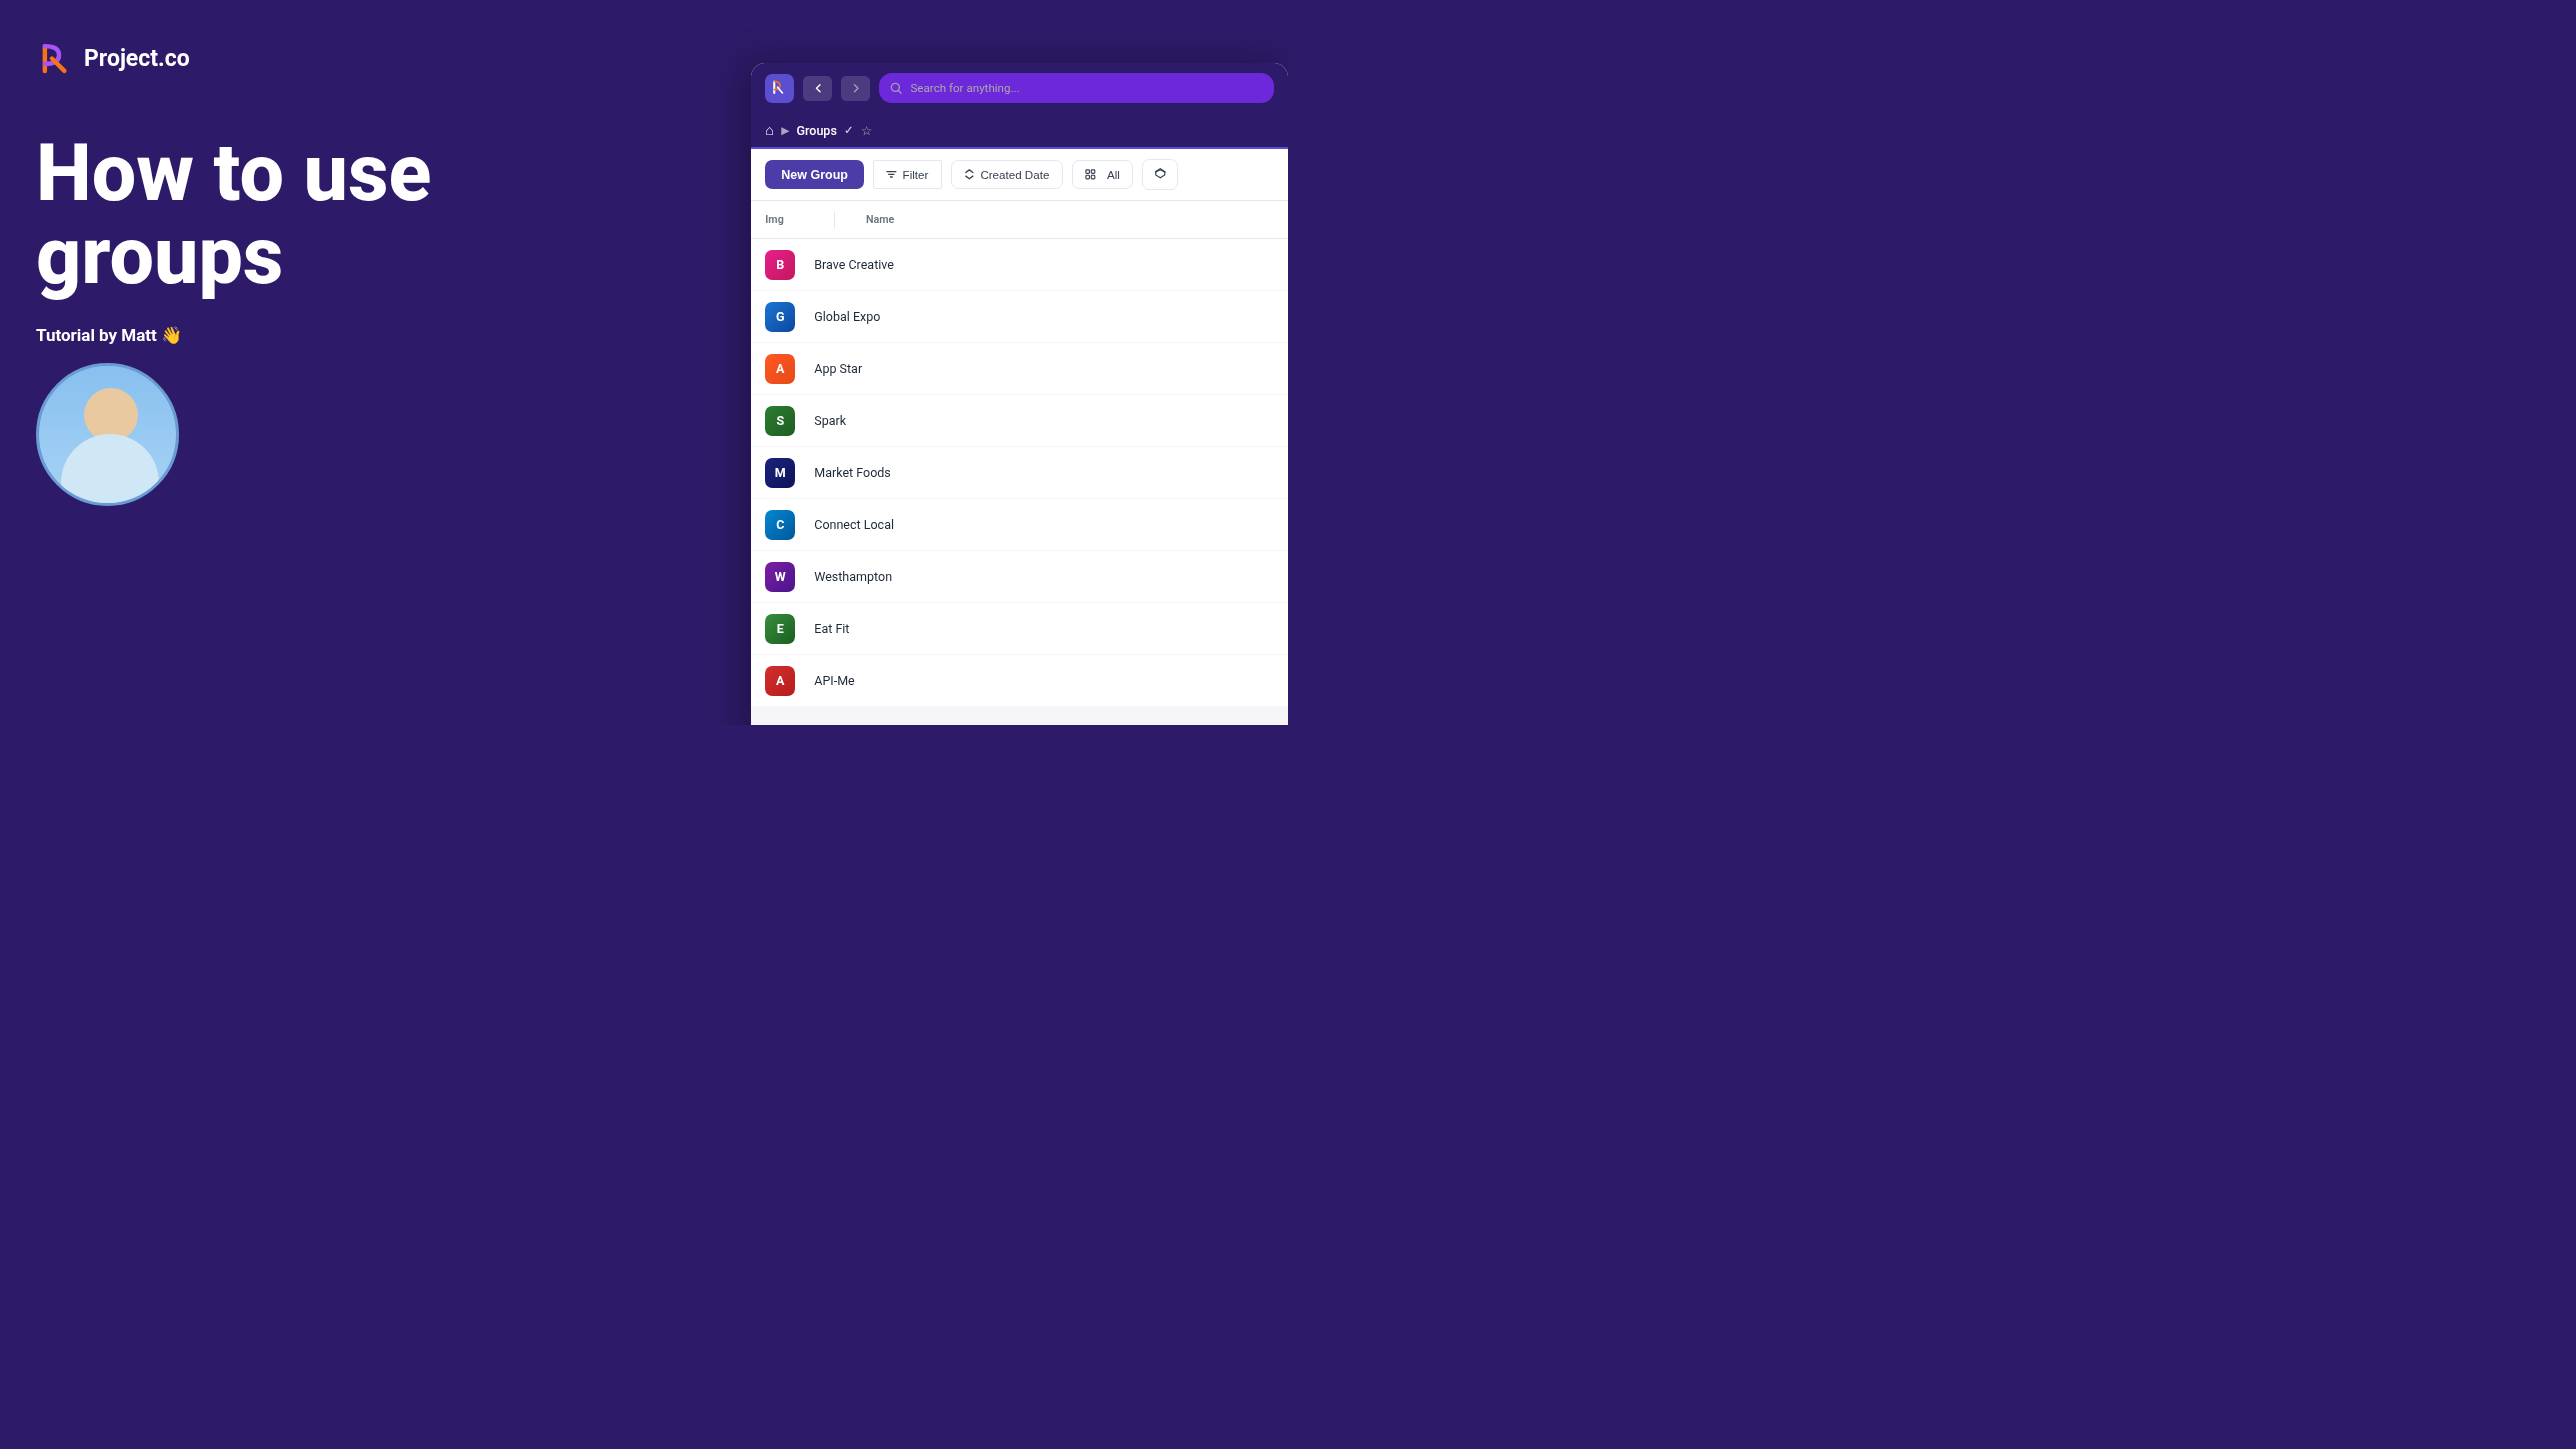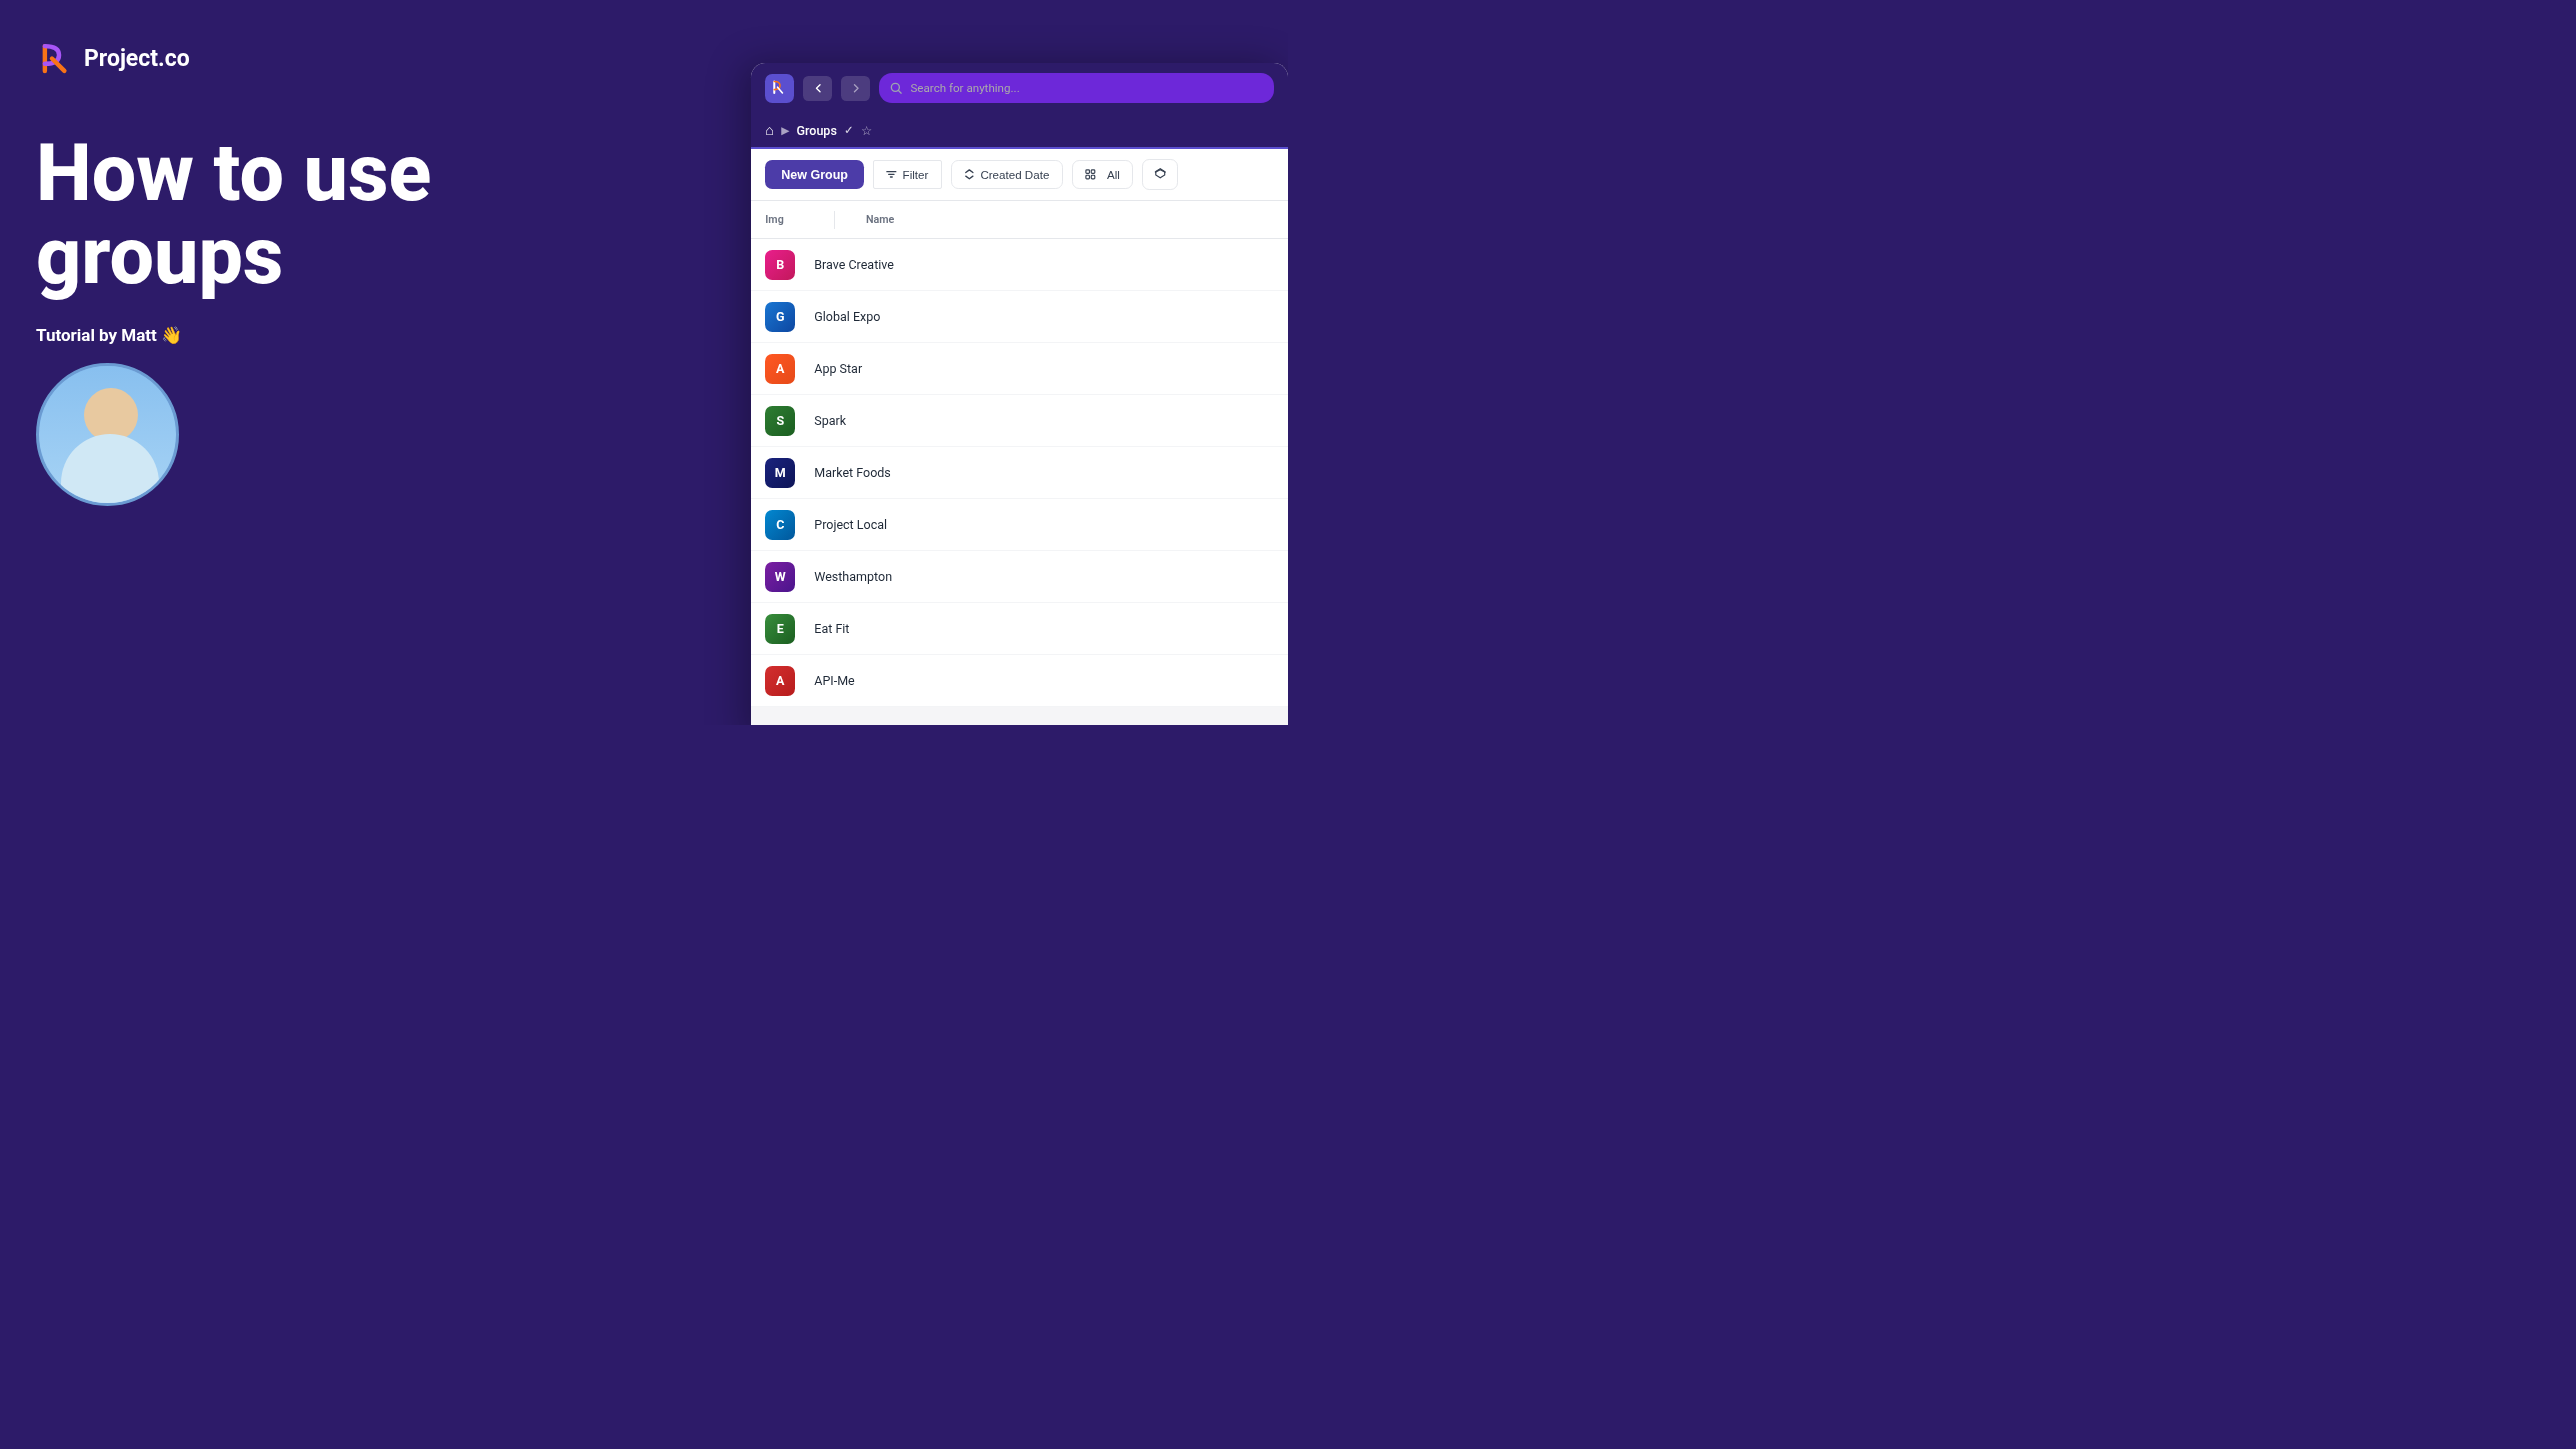--- a/index.html
+++ b/index.html
@@ -495,21 +495,21 @@
       <div class="table-row">
         <div class="row-img-cell">
           <div class="row-img logo-market">M</div>
         </div>
         <div class="row-name-cell">Market Foods</div>
       </div>
       <div class="table-row">
         <div class="row-img-cell">
           <div class="row-img logo-connect">C</div>
         </div>
-        <div class="row-name-cell">Project Local</div>
+        <div class="row-name-cell">Connect Local</div>
       </div>
       <div class="table-row">
         <div class="row-img-cell">
           <div class="row-img logo-west">W</div>
         </div>
         <div class="row-name-cell">Westhampton</div>
       </div>
       <div class="table-row">
         <div class="row-img-cell">
           <div class="row-img logo-eatfit">E</div>

